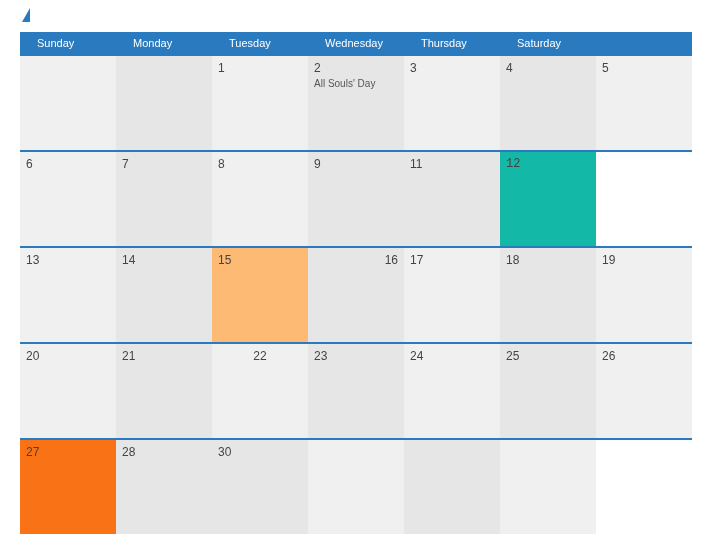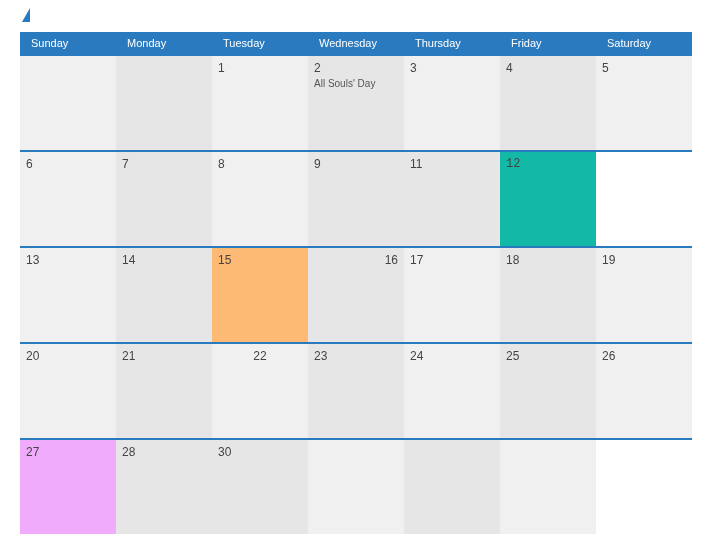--- a/index.html
+++ b/index.html
@@ -65,21 +65,21 @@
     }
     .cal-header-row {
       display: grid;
       grid-template-columns: repeat(7, 1fr);
       background: #2a7abf;
     }
     .cal-header-cell {
       color: #fff;
       font-size: 11px;
       font-weight: normal;
-      padding: 5px 11px;
+      padding: 5px 17px;
       text-align: left;
     }
     .cal-body {
       flex: 1;
       display: flex;
       flex-direction: column;
     }
     .cal-week {
       display: grid;
       grid-template-columns: repeat(7, 1fr);
@@ -129,21 +129,20 @@
   </div>
 
   <div class="calendar">
 
     <div class="cal-header-row">
     <div class="cal-header-cell">Sunday</div>
         <div class="cal-header-cell">Monday</div>
         <div class="cal-header-cell">Tuesday</div>
         <div class="cal-header-cell">Wednesday</div>
         <div class="cal-header-cell">Thursday</div>
-        <div class="cal-header-cell">Friday</div>
         <div class="cal-header-cell">Saturday</div>
       </div>
 
     <div class="cal-body">
     <div class="cal-week">
           <div class="cal-cell" style="background: rgb(240, 240, 240);"></div>
           <div class="cal-cell" style="background: rgb(230, 230, 230);"></div>
           <div class="cal-cell" style="background: rgb(240, 240, 240);">
             <span class="day-num">1</span>
           </div>
@@ -221,21 +220,21 @@
             <span class="day-num">24</span>
           </div>
           <div class="cal-cell" style="background: rgb(230, 230, 230);">
             <span class="day-num">25</span>
           </div>
           <div class="cal-cell" style="background: rgb(240, 240, 240);">
             <span class="day-num">26</span>
           </div>
         </div>
         <div class="cal-week">
-          <div class="cal-cell" style="background: #f0abfc;">
+          <div class="cal-cell" style="background: #f97316;">
             <span class="day-num">27</span>
           </div>
           <div class="cal-cell" style="background: rgb(230, 230, 230);">
             <span class="day-num">28</span>
           </div>
           <div class="cal-cell" style="background: rgb(230, 230, 230);">
             <span class="day-num">30</span>
           </div>
           <div class="cal-cell" style="background: rgb(240, 240, 240);"></div>
           <div class="cal-cell" style="background: rgb(230, 230, 230);"></div>

